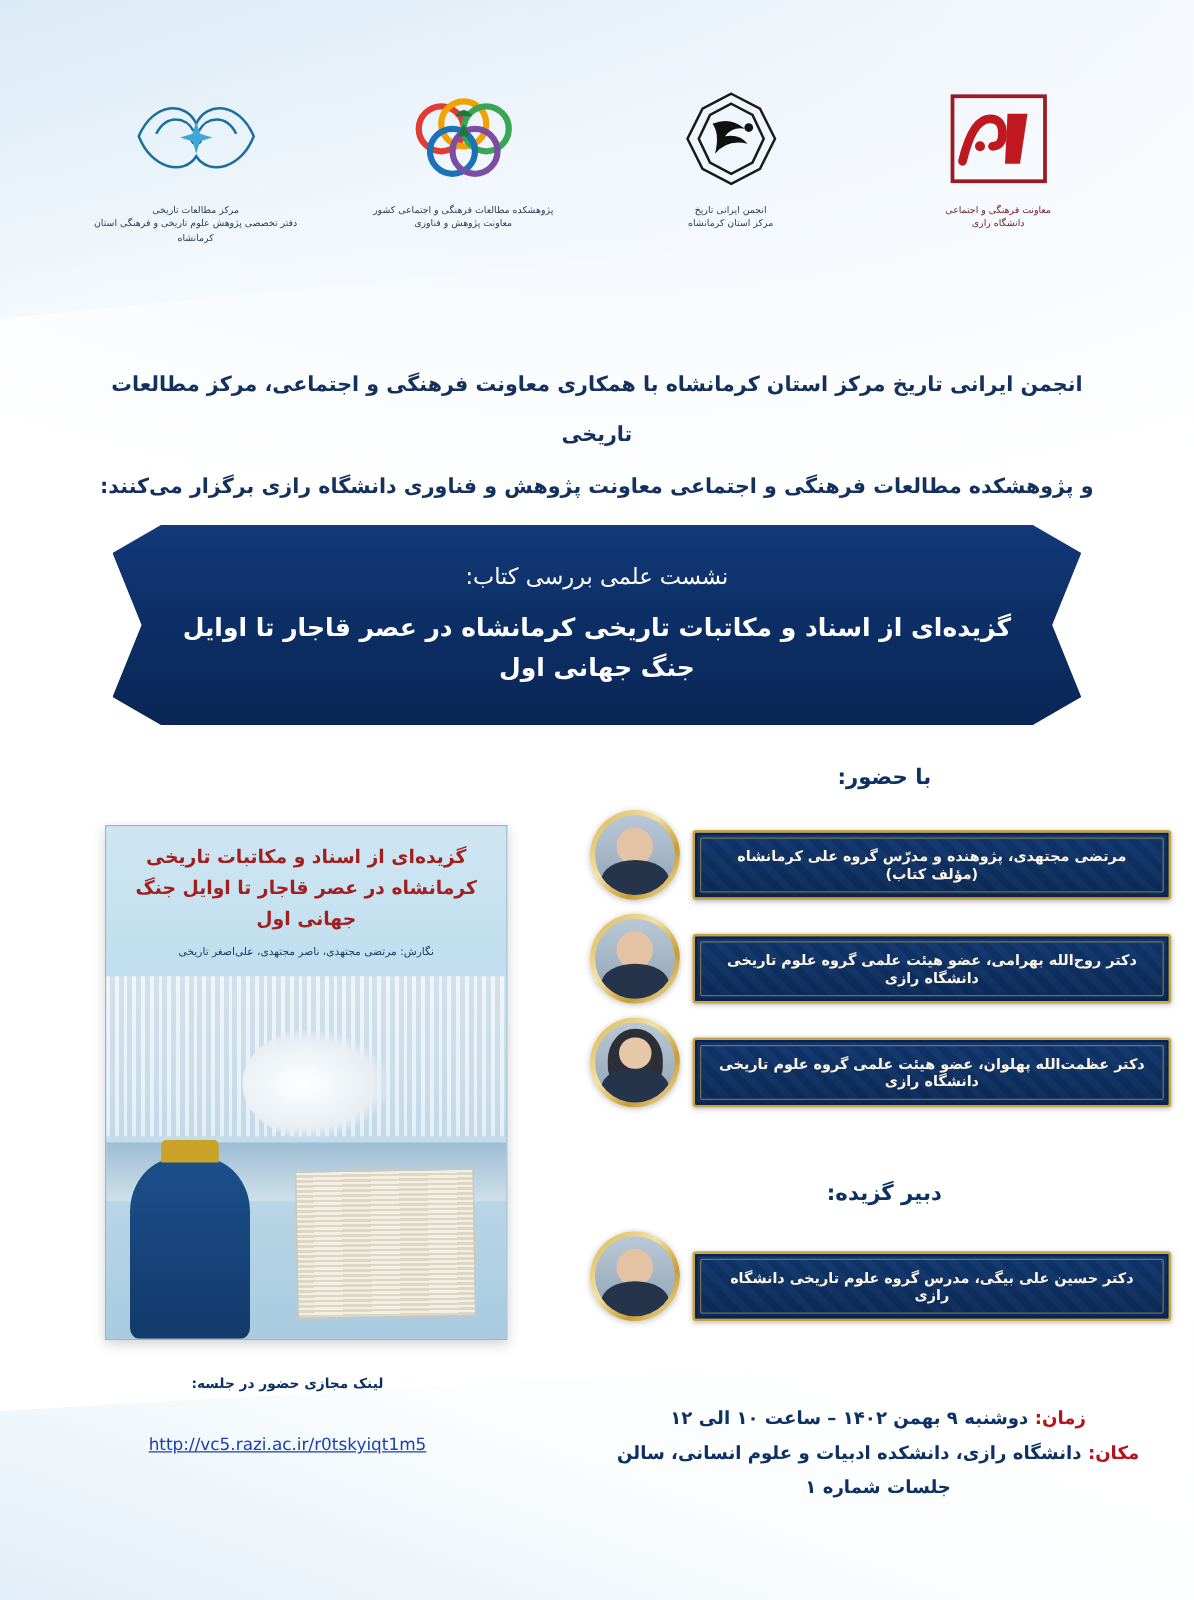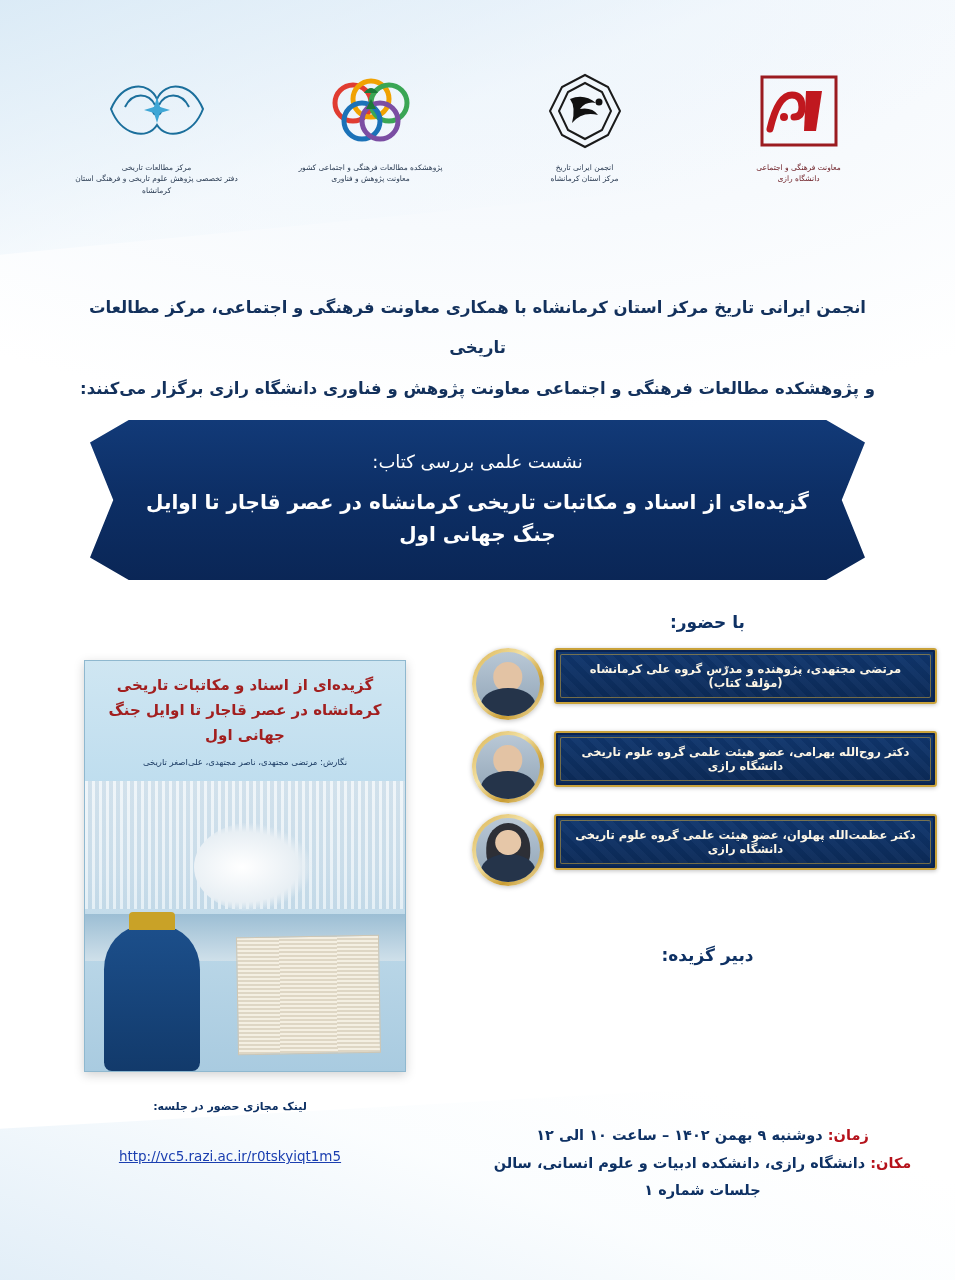--- a/index.html
+++ b/index.html
@@ -108,21 +108,21 @@
   
   .ba-hozoor{
     position:absolute;right:0;left:460px;top:612px;text-align:center;
     color:#0e3164;font-weight:bold;font-size:17px;
   }
   .dabir{
     position:absolute;right:0;left:460px;top:945px;text-align:center;
     color:#0e3164;font-weight:bold;font-size:17px;
   }
   .speakers{position:absolute;left:472px;right:18px;top:648px;}
-  .sp-row{display:flex;flex-direction:row-reverse;align-items:flex-start;gap:10px;margin-bottom:11px;}
+  .sp-row{display:flex;flex-direction:row-reverse;align-items:flex-end;gap:10px;margin-bottom:11px;}
   .sp-plate{
     flex:1;height:52px;position:relative;
     background:linear-gradient(180deg,#113870 0%,#0c2a57 100%);
     border:2px solid #c9a23a;border-radius:3px;
     box-shadow:inset 0 0 0 2px #0a2350, 0 1px 4px rgba(0,0,0,.25);
     display:flex;align-items:center;justify-content:center;
   }
   .sp-plate:before{
     content:"";position:absolute;inset:4px;border:1px solid rgba(201,162,58,.55);border-radius:2px;
     background:repeating-linear-gradient(45deg,rgba(255,255,255,.025) 0 6px,rgba(0,0,0,.04) 6px 12px);
@@ -303,20 +303,33 @@
           </div>
       </div>
       <div class="sp-plate">
         <span>دکتر عظمت‌الله پهلوان، عضو هیئت علمی گروه علوم تاریخی دانشگاه رازی</span>
       </div>
     </div>
   </div>
 
   <div class="dabir">دبیر گزیده:</div>
 
+  <div class="speakers" style="top:985px;">
+    <div class="sp-row">
+      <div class="sp-photo m">
+        <div class="inner">
+            <div class="head"></div>
+            <div class="body"></div>
+          </div>
+      </div>
+      <div class="sp-plate">
+        <span>دکتر حسین علی بیگی، مدرس گروه علوم تاریخی دانشگاه رازی</span>
+      </div>
+    </div>
+  </div>
 
   <div class="link-label">لینک مجازی حضور در جلسه:</div>
   <a class="link-url" href="#">http://vc5.razi.ac.ir/r0tskyiqt1m5</a>
 
   <div class="meta">
     <div class="line">
       <span class="k">زمان:</span>
       <span>دوشنبه ۹ بهمن ۱۴۰۲ – ساعت ۱۰ الی ۱۲</span>
     </div>
     <div class="line">

